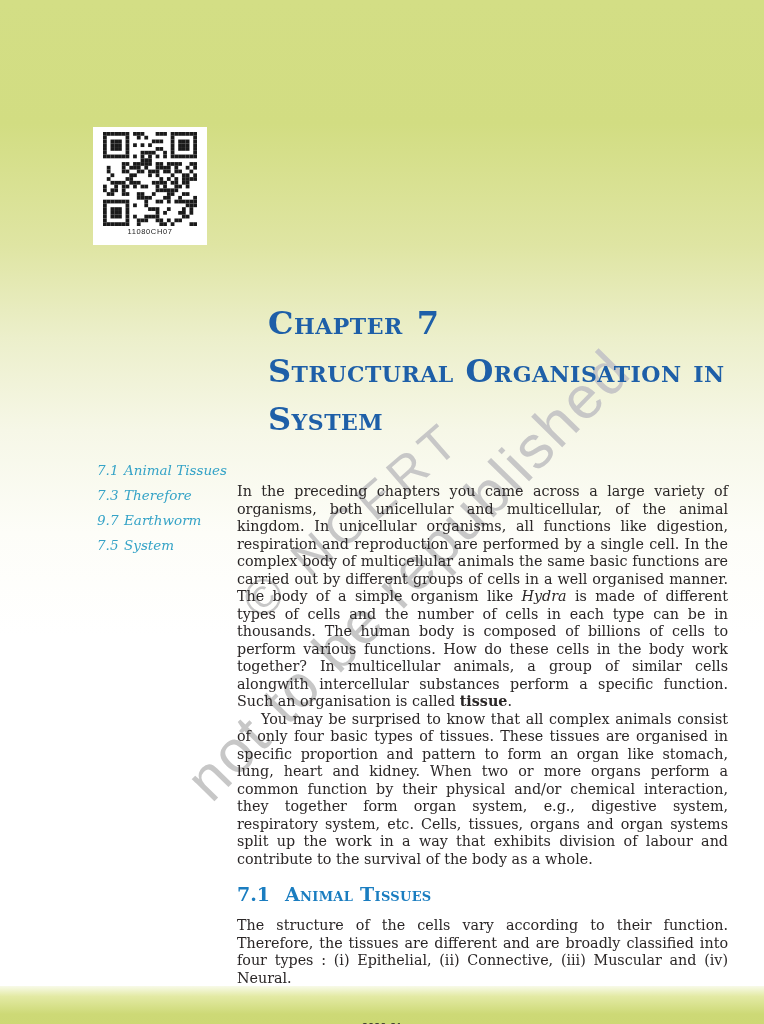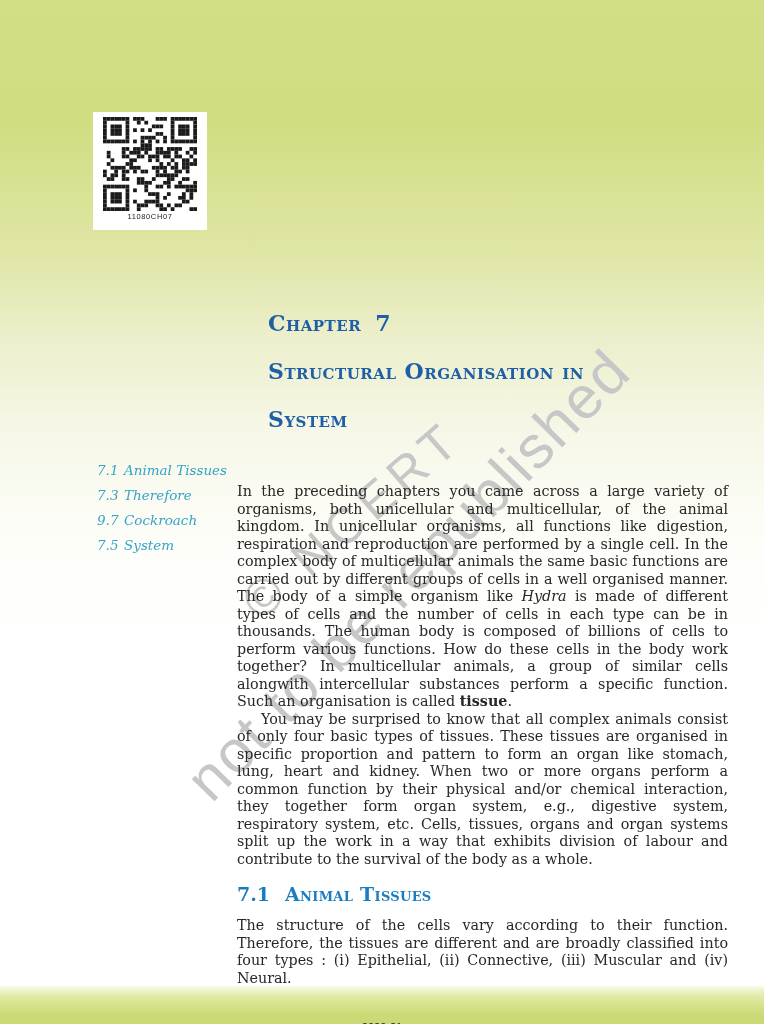--- a/index.html
+++ b/index.html
@@ -25,35 +25,35 @@
   .wm1{
     left:352px;top:520px;font-size:50px;letter-spacing:7px;
     transform:translate(-50%,-50%) rotate(-41deg);
   }
   .wm2{
     left:408px;top:575px;font-size:60px;letter-spacing:2px;
     transform:translate(-50%,-50%) rotate(-45.5deg);
   }
   
   .qr-box{
-    position:absolute;left:93px;top:112px;width:114px;height:118px;
+    position:absolute;left:93px;top:127px;width:114px;height:118px;
     background:#ffffff;z-index:2;text-align:center;
   }
   .qr{width:94px;height:94px;margin:5px auto 0;}
   .qr svg{display:block;}
   .qr-label{
     font-family:"Liberation Sans", sans-serif;
     font-size:7.5px;letter-spacing:0.6px;color:#1c1c1c;margin-top:1px;
   }
   
   .chapter{position:absolute;left:268px;top:0;margin:0;z-index:2;font-weight:bold;}
   .ch-line{
     position:absolute;left:0;white-space:nowrap;
     font-variant:small-caps;color:var(--title_blue,#1e5fa8);
-    font-size:22px;line-height:34px;letter-spacing:0.5px;
+    font-size:32px;line-height:34px;letter-spacing:0.5px;
   }
   .ch-l1{top:306px;}
   .ch-l1 .ch-num{margin-left:14px;}
   .ch-l2{top:354px;}
   .ch-l3{top:402px;}
   
   .sidebar{position:absolute;left:97px;top:463px;width:150px;z-index:2;}
   .toc-item{display:flex;margin-bottom:10px;
     font-style:italic;font-size:13.5px;line-height:15px;
     color:var(--toc_teal,#35a3c7);}
@@ -406,21 +406,21 @@
     <div class="toc-item">
       <span class="toc-num">7.1</span>
       <span class="toc-label">Animal Tissues</span>
     </div>
     <div class="toc-item">
       <span class="toc-num">7.3</span>
       <span class="toc-label">Therefore</span>
     </div>
     <div class="toc-item">
       <span class="toc-num">9.7</span>
-      <span class="toc-label">Cockroach</span>
+      <span class="toc-label">Earthworm</span>
     </div>
     <div class="toc-item">
       <span class="toc-num">7.5</span>
       <span class="toc-label">System</span>
     </div>
   </nav>
 
   <main class="content">
     <p><span>In the preceding chapters you came across a large variety of organisms, both unicellular and multicellular, of the animal kingdom. In unicellular organisms, all functions like digestion, respiration and reproduction are performed by a single cell. In the complex body of multicellular animals the same basic functions are carried out by different groups of cells in a well organised manner. The body of a simple organism like </span><i>Hydra</i><span> is made of different types of cells and the number of cells in each type can be in thousands. The human body is composed of billions of cells to perform various functions. How do these cells in the body work together? In multicellular animals, a group of similar cells alongwith intercellular substances perform a specific function. Such an organisation is called </span><b>tissue</b><span>.</span></p>
     <p class="indent">You may be surprised to know that all complex animals consist of only four basic types of tissues. These tissues are organised in specific proportion and pattern to form an organ like stomach, lung, heart and kidney. When two or more organs perform a common function by their physical and/or chemical interaction, they together form organ system, e.g., digestive system, respiratory system, etc. Cells, tissues, organs and organ systems split up the work in a way that exhibits division of labour and contribute to the survival of the body as a whole.</p>

